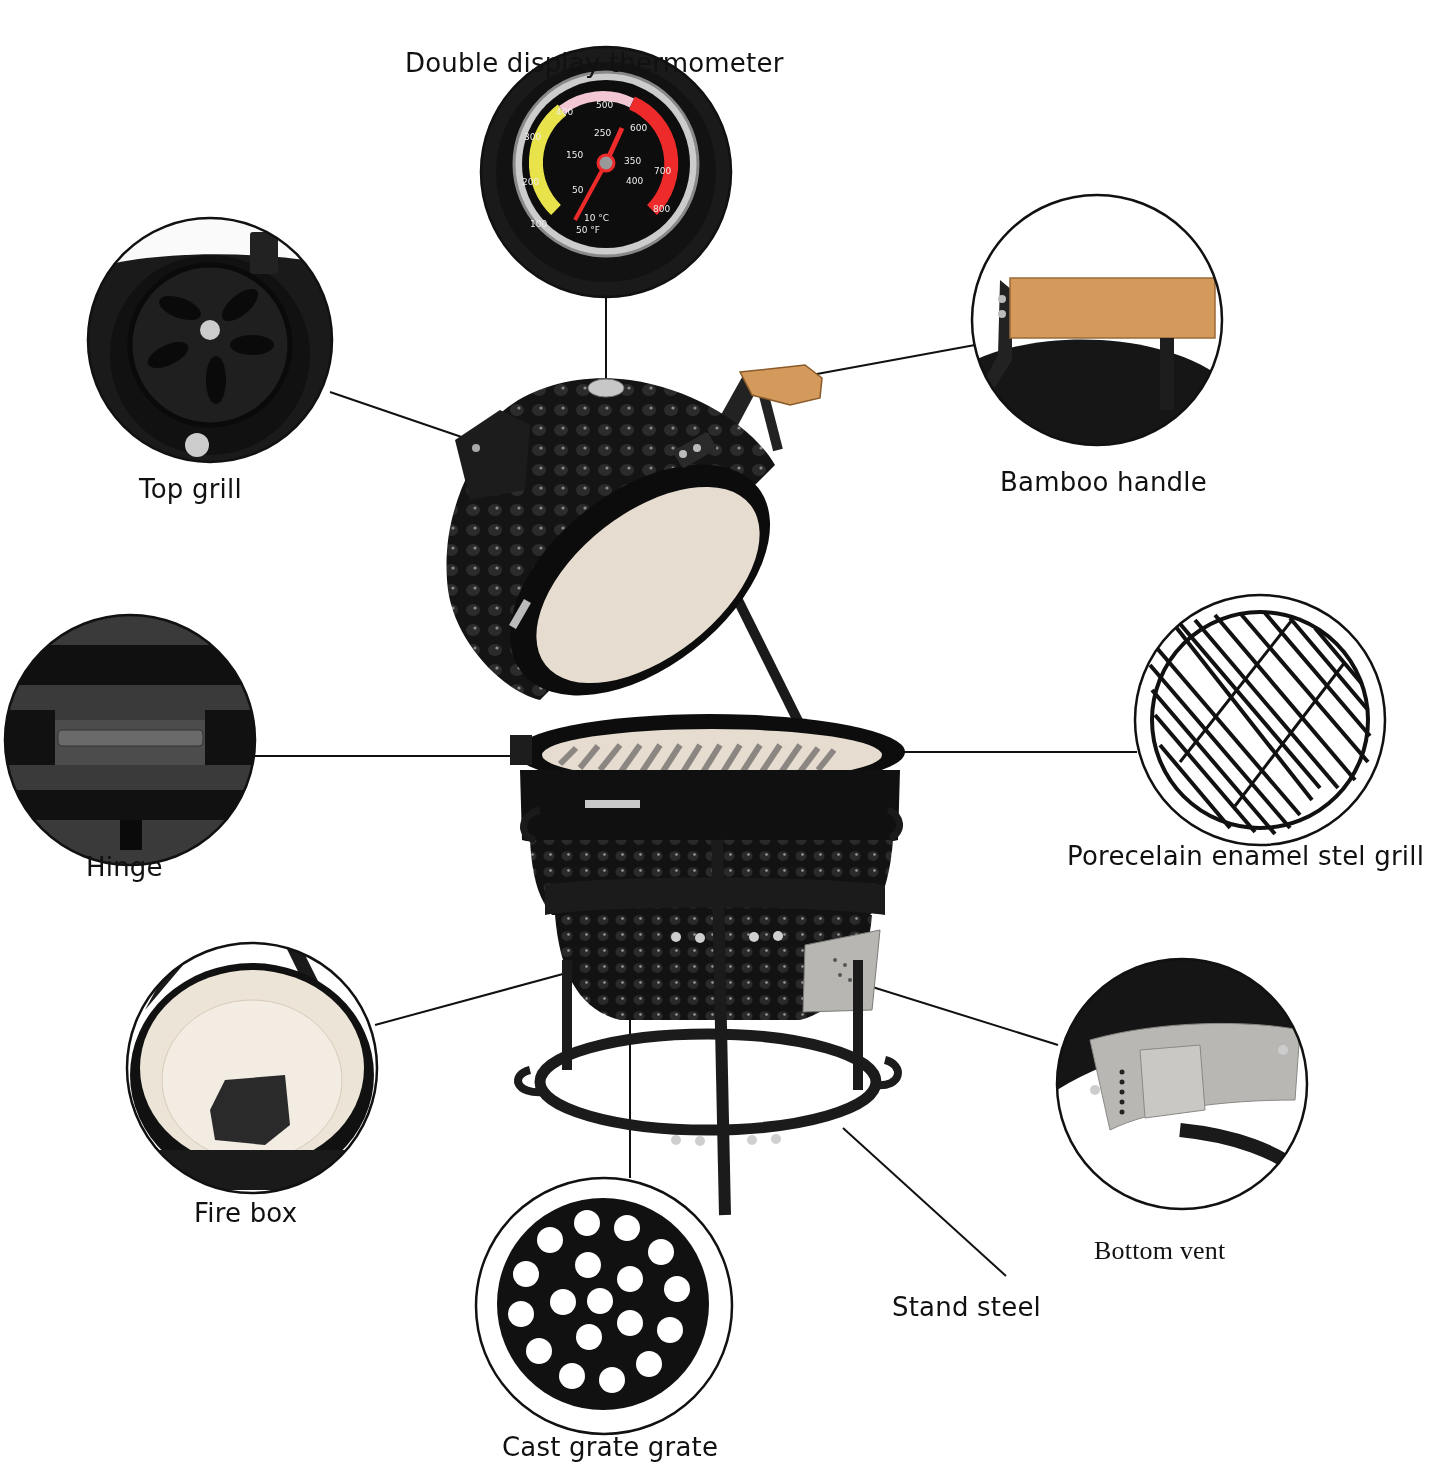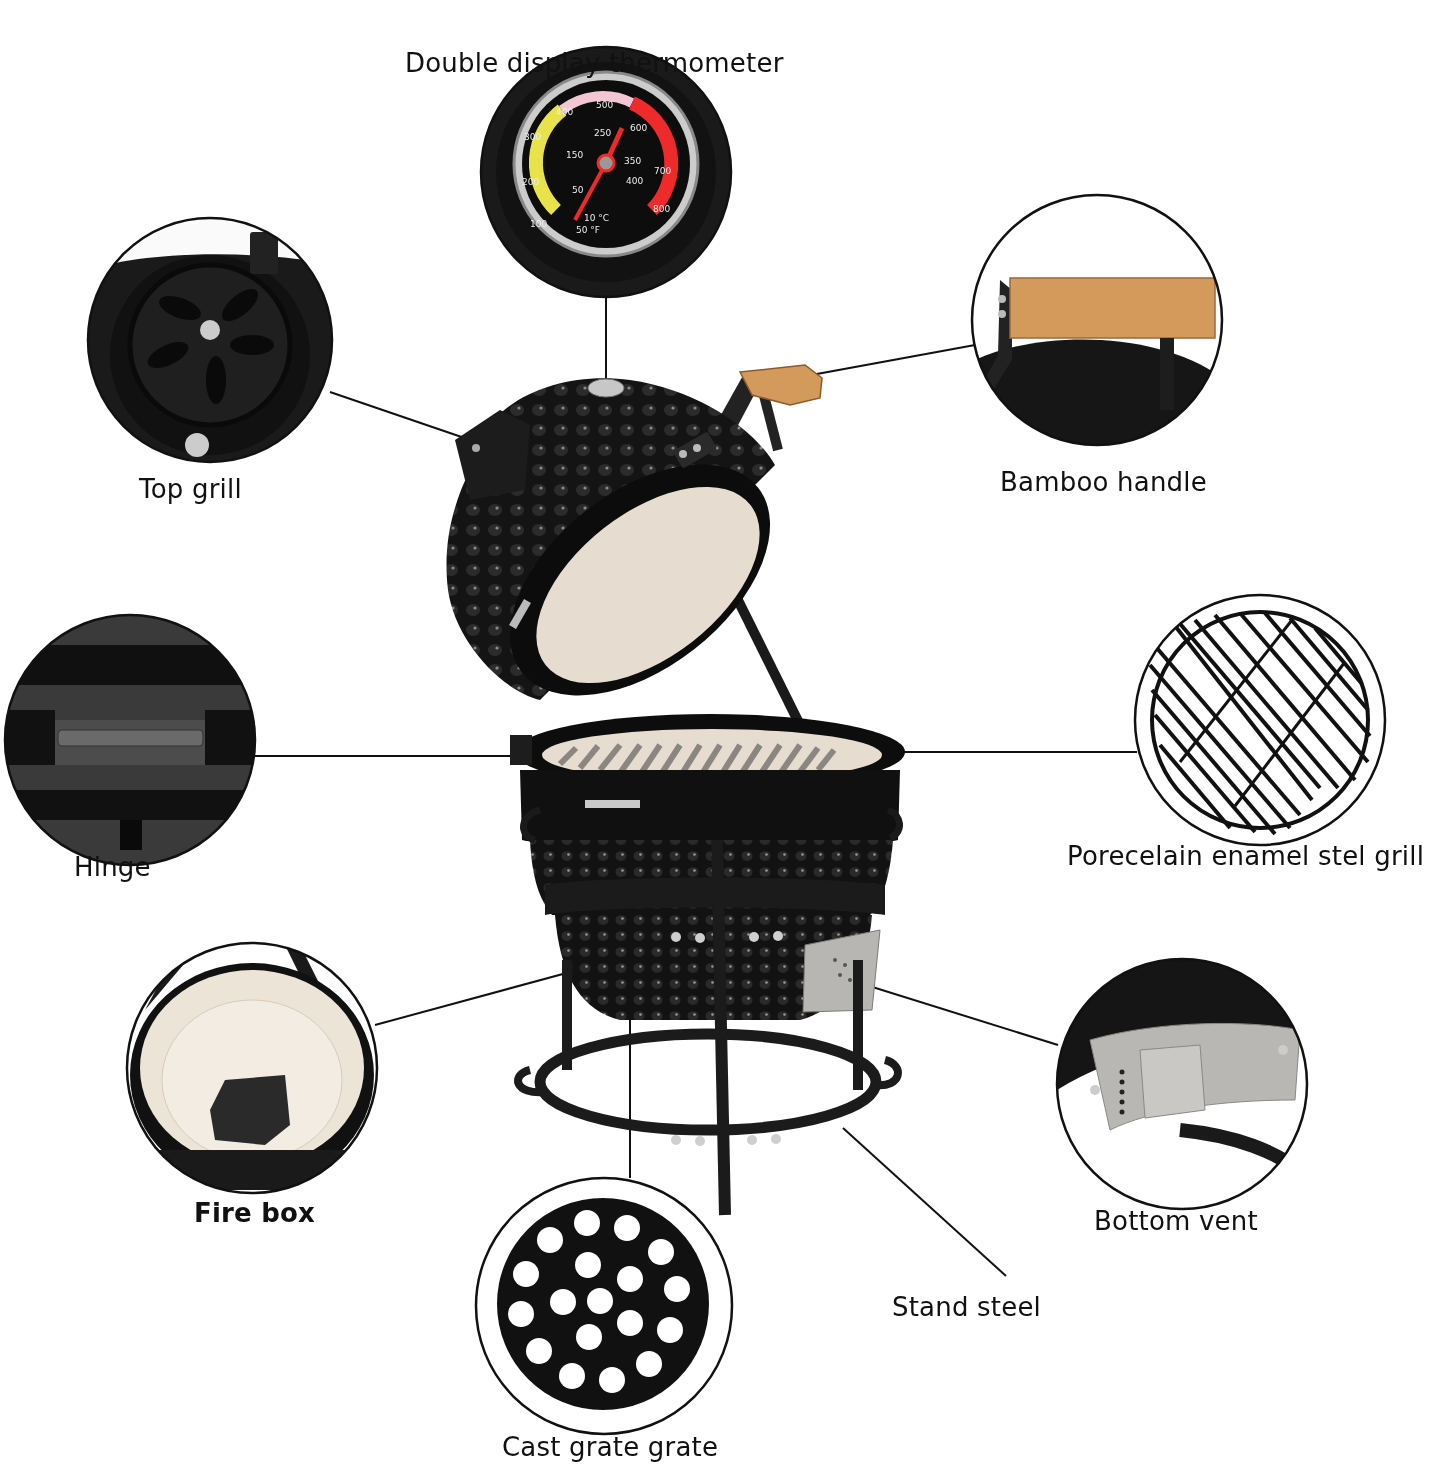--- a/index.html
+++ b/index.html
@@ -316,19 +316,19 @@
       <circle cx="572" cy="1376" r="13"></circle>
           <circle cx="612" cy="1380" r="13"></circle>
     </g>
   </g>
 </svg>
 
 
 <div class="label" style="left:405px;top:0px;margin-top:48px;">Double display thermometer</div>
 <div class="label" style="left:139px;top:474px;">Top grill</div>
 <div class="label" style="left:1000px;top:458px;margin-top:9px;">Bamboo handle</div>
-<div class="label" style="left:74px;top:852px;">Hinge</div>
+<div class="label" style="left:86px;top:852px;">Hinge</div>
 <div class="label" style="left:1067px;top:841px;">Porecelain enamel stel grill</div>
-<div class="label" style="left:194px;top:1198px;font-weight:bold;">Fire box</div>
-<div class="label" style="left:1094px;top:1206px;">Bottom vent</div>
+<div class="label" style="left:194px;top:1198px;">Fire box</div>
+<div class="label" style="left:1094px;top:1236px;font-family:Liberation Serif, serif;">Bottom vent</div>
 <div class="label" style="left:892px;top:1292px;">Stand steel</div>
 <div class="label" style="left:502px;top:1432px;">Cast grate grate</div>
 </div>
 
 </body></html>

